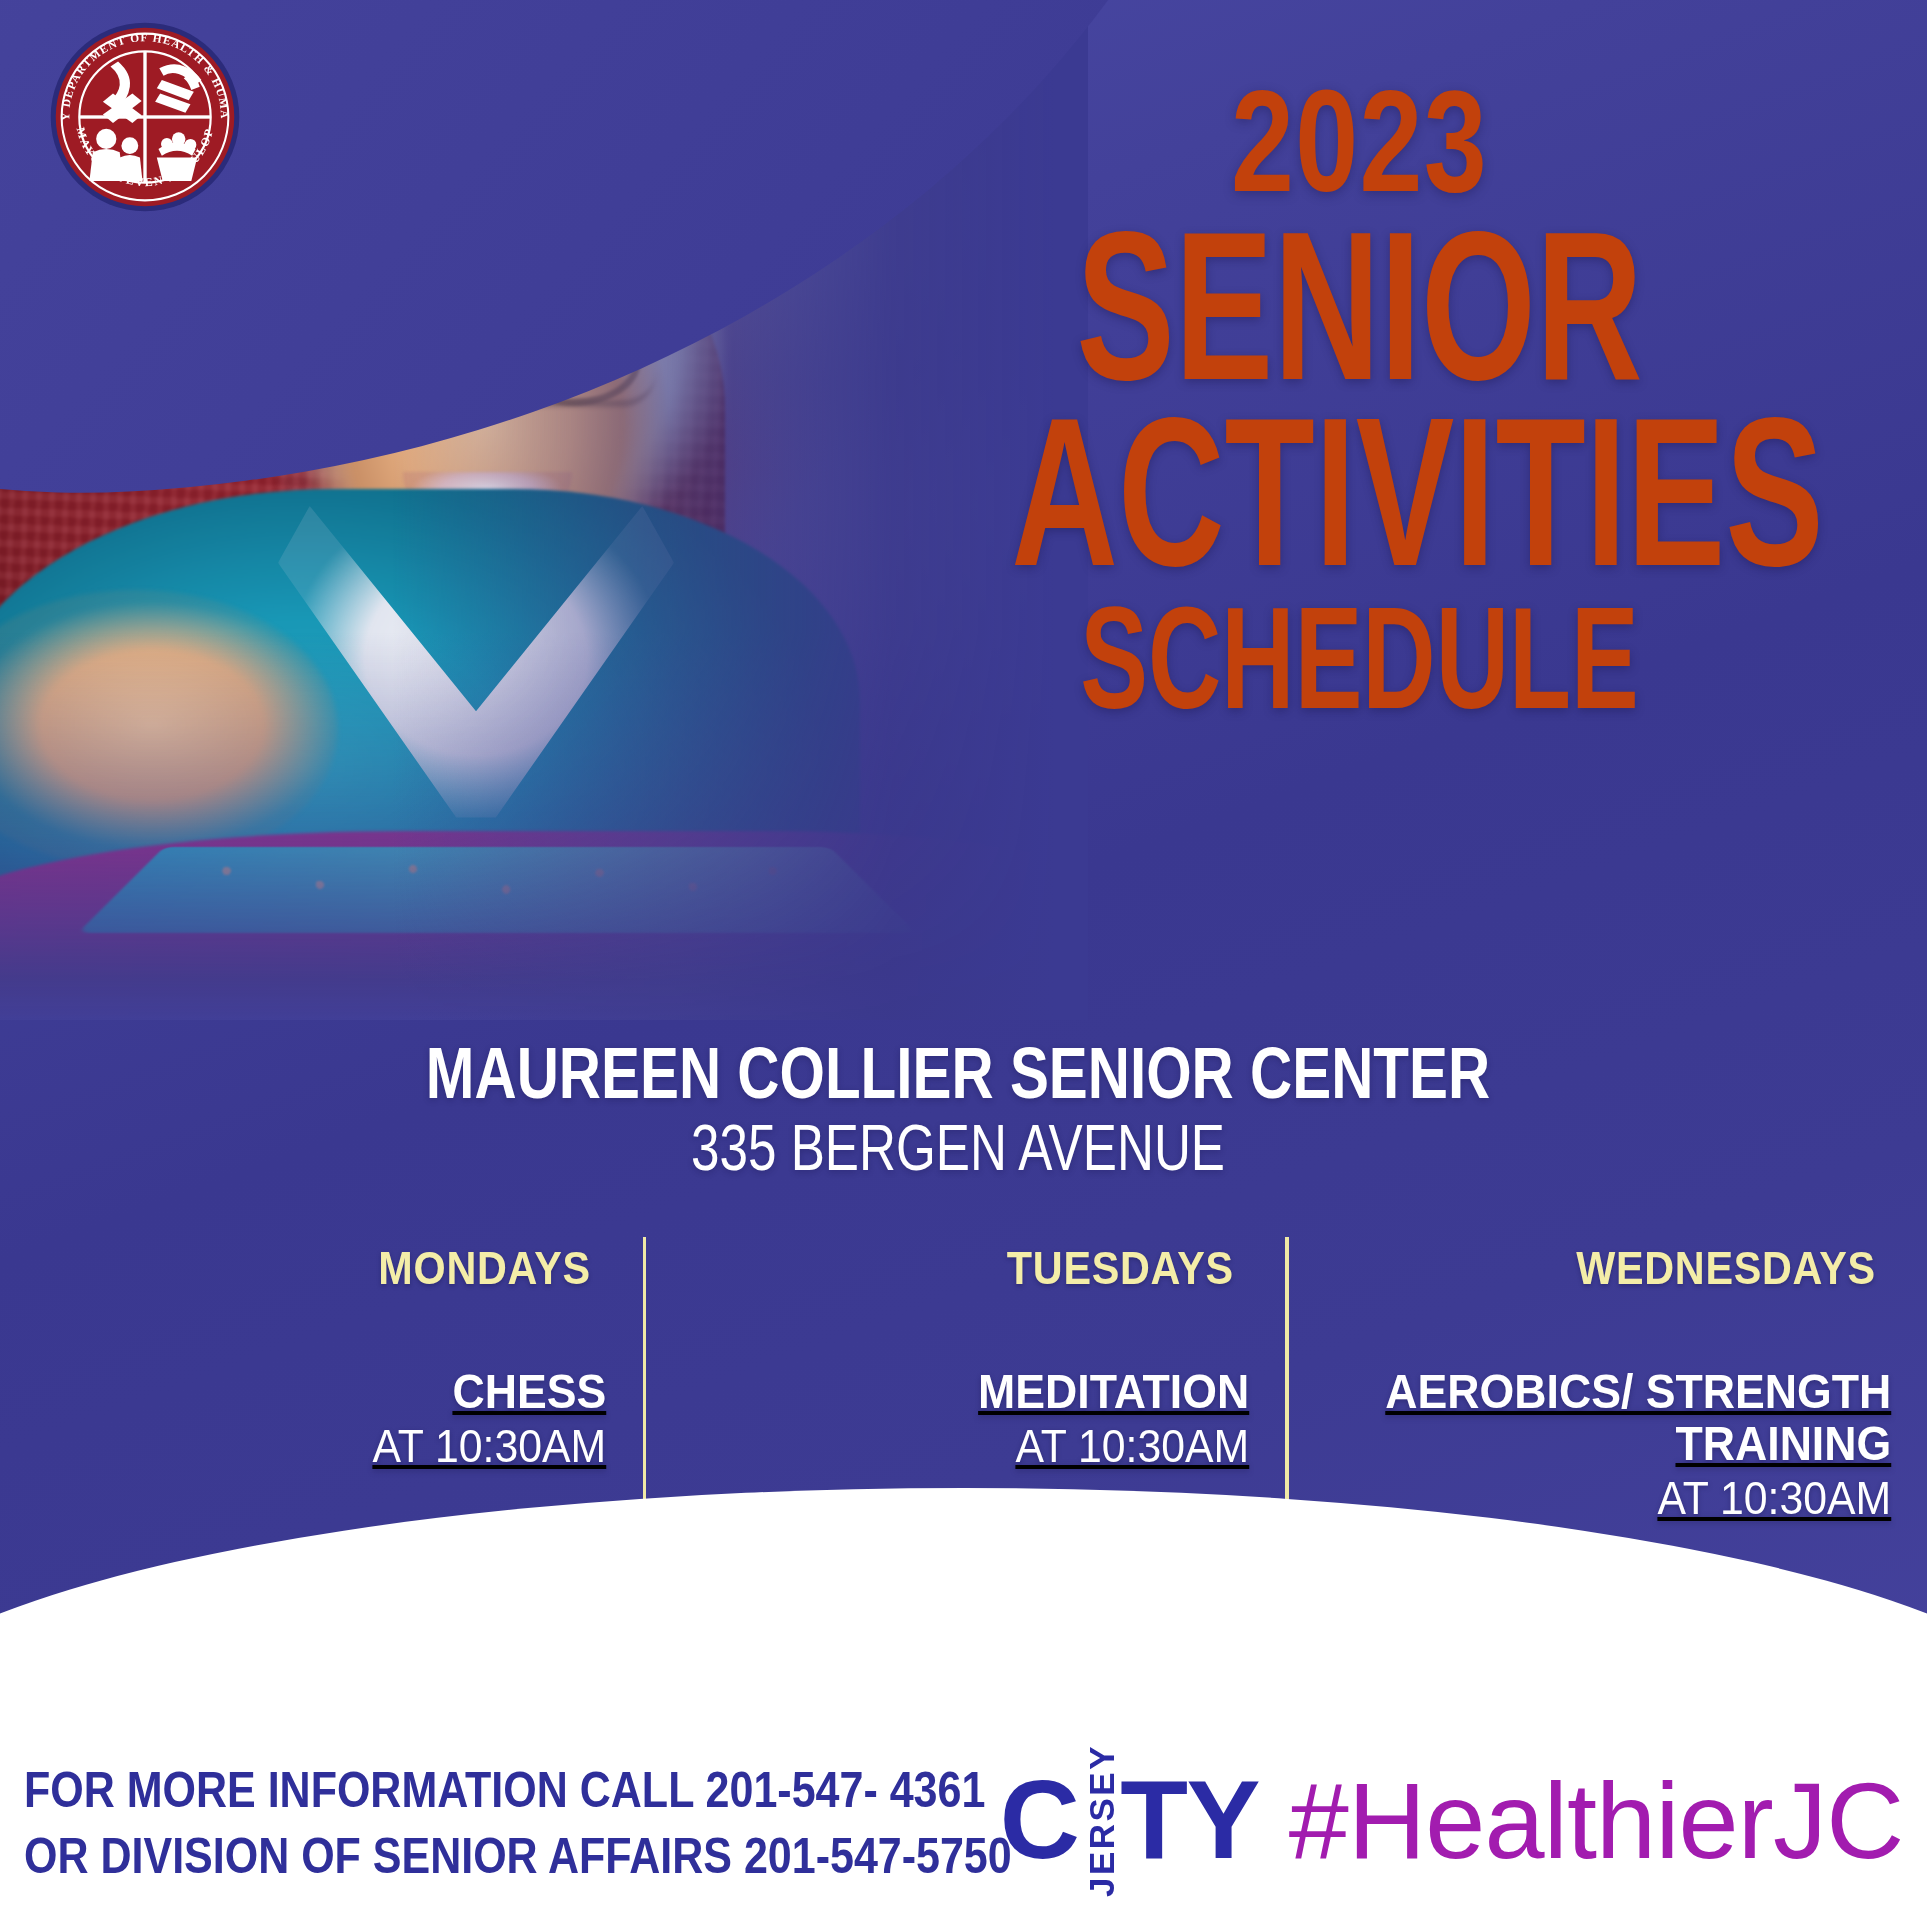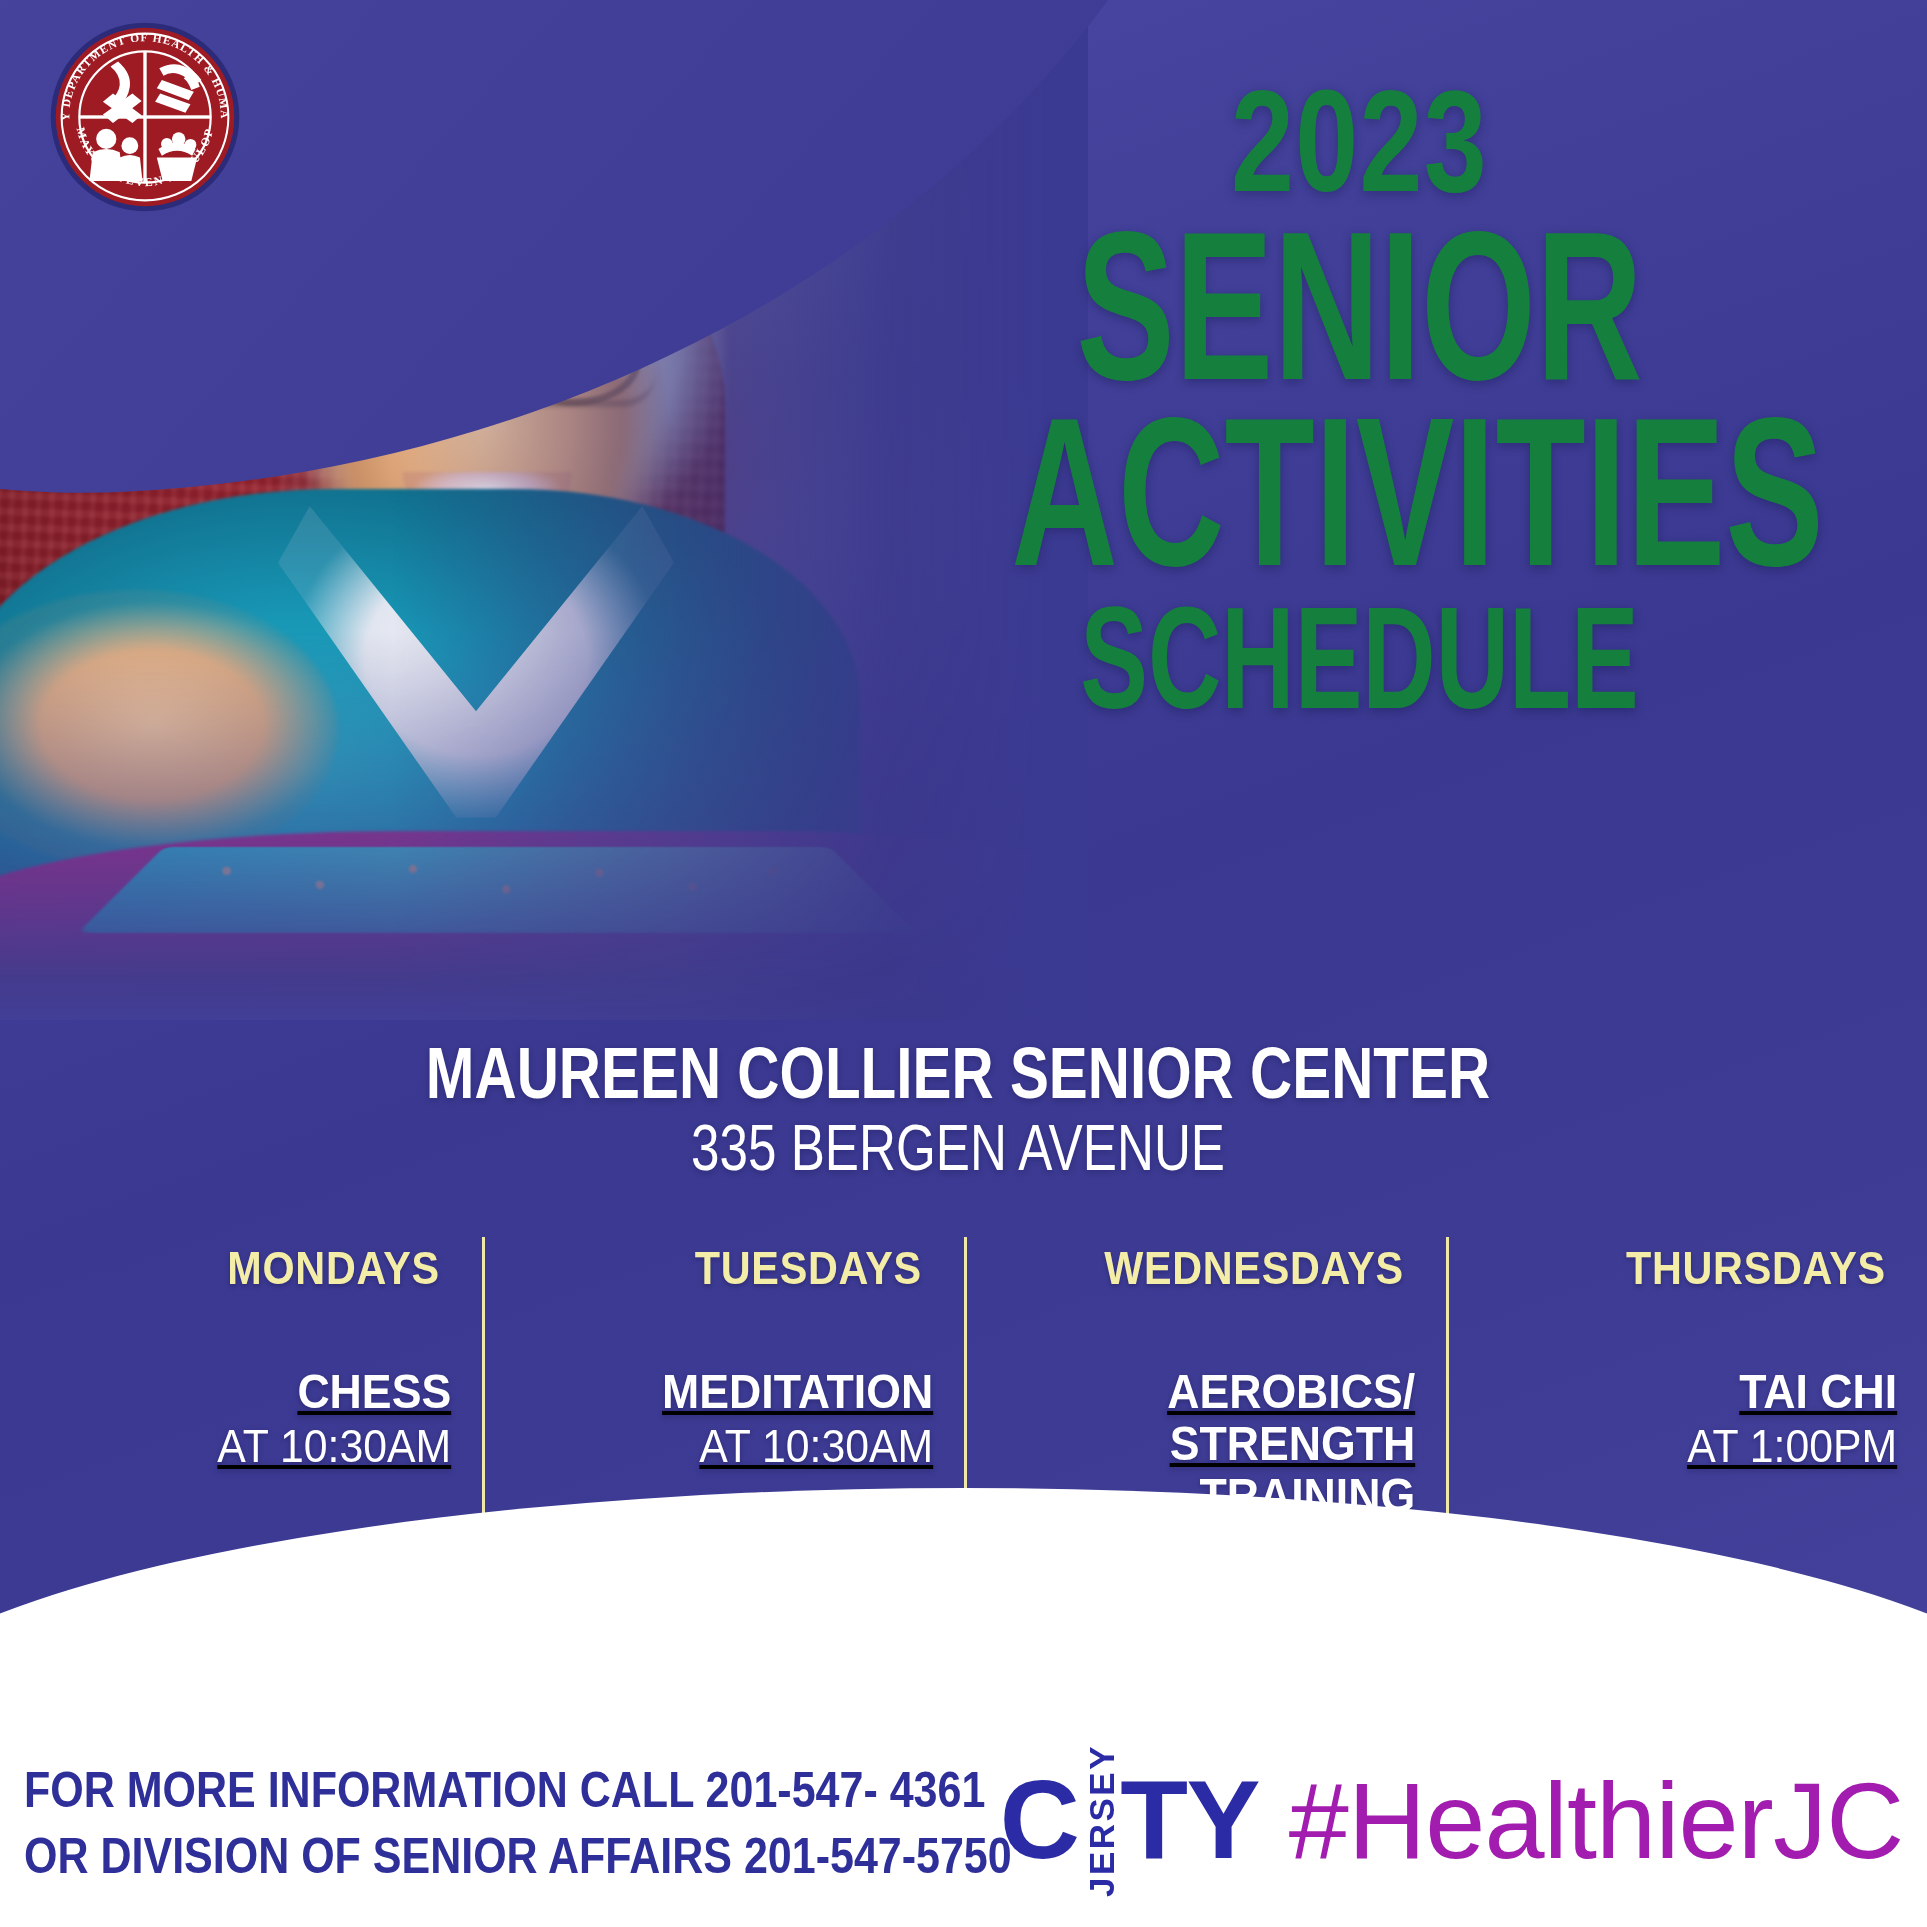--- a/index.html
+++ b/index.html
@@ -160,21 +160,21 @@
   .seal{
     position:absolute; left:49px; top:21px;
     width:192px; height:192px;
   }
 
   
   .headline{
     position:absolute; right:71px; top:73px;
     width:995px;
     text-align:center;
-    color:#15803d;
+    color:#c2410c;
     text-shadow:0 2.5px 11.8px rgba(20,18,70,.35);
   }
   .hl-year{
     font-size:145px; line-height:.95; font-weight:bold;
     letter-spacing:1.7px;
     transform:scaleX(.78); transform-origin:center;
     margin:0 0 3.4px 0;
   }
   .hl-senior{
     font-size:211px; line-height:.88; font-weight:bold;
@@ -419,27 +419,20 @@
         <div class="act-name">AEROBICS/ STRENGTH TRAINING</div>
         <div class="act-time">AT 10:30AM</div>
       </div>
       <div class="sep"></div>
       <div class="act-block second">
         <div class="act-name">YOGA/CHAIR YOGA</div>
         <div class="act-time">AT 1:00PM</div>
       </div>
     </div>
 
-    <div class="col">
-      <div class="day">THURSDAYS</div>
-      <div class="act-block">
-        <div class="act-name">TAI CHI</div>
-        <div class="act-time">AT 1:00PM</div>
-      </div>
-    </div>
 
   </div>
 
   <div class="bottom-white"></div>
   <div class="white-carve"></div>
 
   <div class="footer">
     <div class="foot-text">
       <div>FOR MORE INFORMATION CALL 201-547- 4361</div>
       <div>OR DIVISION OF SENIOR AFFAIRS 201-547-5750</div>

